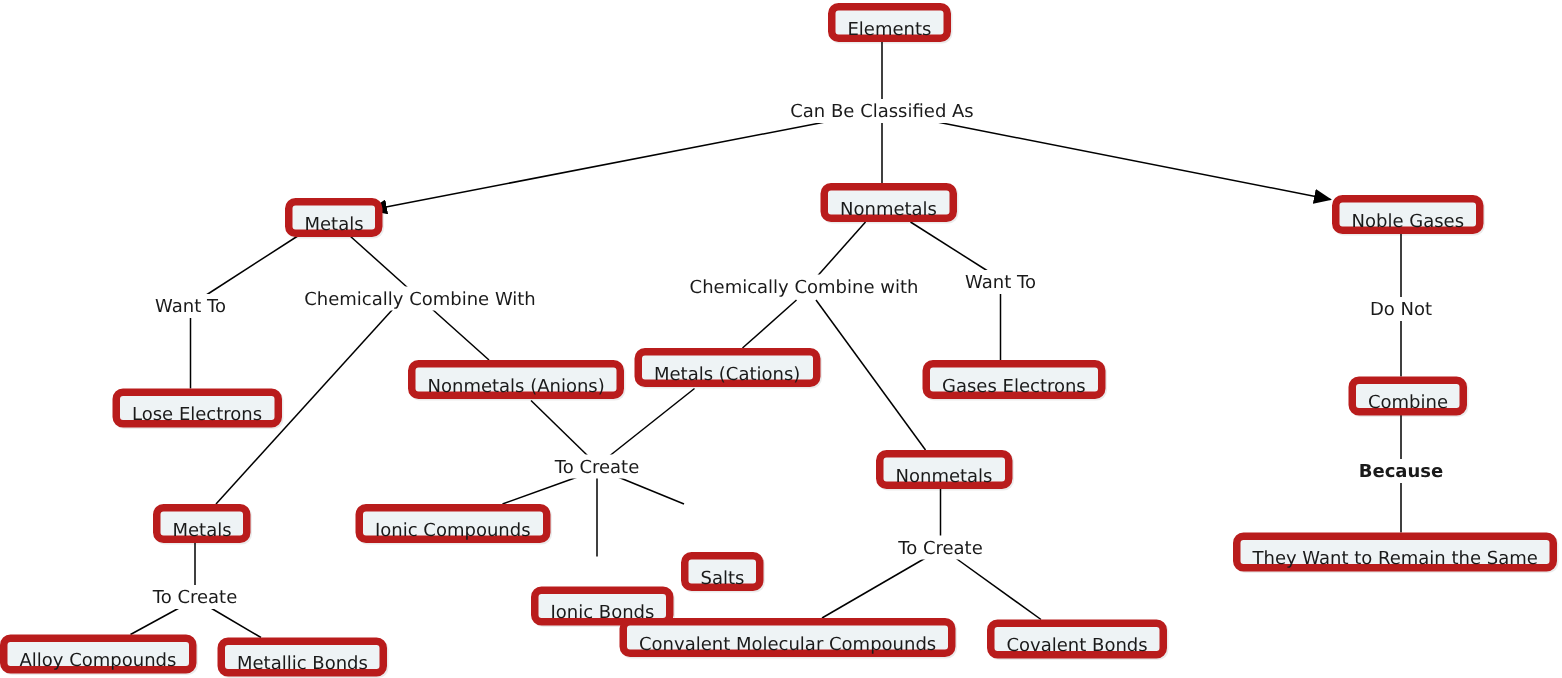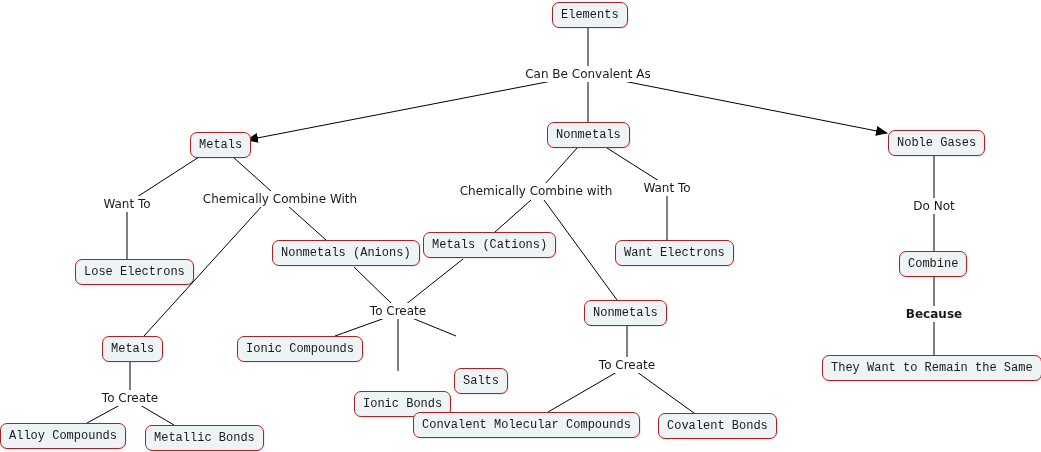--- a/index.html
+++ b/index.html
@@ -1,22 +1,22 @@
 <!DOCTYPE html>
 <html><head>
   <meta charset="utf-8">
   <style>
     html, body { margin: 0; padding: 0; background: #ffffff; }
     body { width: 1041px; height: 452px; position: relative; overflow: hidden;
            font-family: "DejaVu Sans", sans-serif; font-size: 12px; color: #1a1a1a; }
     #edges { position: absolute; left: 0; top: 0; width: 1041px; height: 452px; }
     .node { position: absolute; box-sizing: border-box; height: 26px; line-height: 24px;
-            padding: 0 8px; border: 1px solid #b91c1c; border-radius: 7px;
+            padding: 0 8px; border: 5px solid #b91c1c; border-radius: 7px;
             background: #eef3f5; white-space: nowrap; text-align: center;
-            box-shadow: 1px 1px 0 rgba(0,0,0,0.08); font-family: Liberation Mono, monospace; }
+            box-shadow: 1px 1px 0 rgba(0,0,0,0.08); }
     .link { position: absolute; background: #ffffff; padding: 0 1px; line-height: 16px;
             white-space: nowrap; transform: translate(-50%, -50%); }
   </style>
 </head>
 <body>
 
 <svg id="edges" xmlns="http://www.w3.org/2000/svg">
   <defs>
     <marker id="arrow" markerWidth="12" markerHeight="10" refX="11" refY="5" orient="auto" markerUnits="userSpaceOnUse">
       <path d="M0,0 L12,5 L0,10 Z" fill="#000"></path>
@@ -63,34 +63,34 @@
   </g>
 </svg>
 
 <div class="node" style="left:552px;top:2px;">Elements</div>
 <div class="node" style="left:190px;top:132px;">Metals</div>
 <div class="node" style="left:547px;top:122px;">Nonmetals</div>
 <div class="node" style="left:888px;top:130px;">Noble Gases</div>
 <div class="node" style="left:75px;top:259px;">Lose Electrons</div>
 <div class="node" style="left:272px;top:240px;">Nonmetals (Anions)</div>
 <div class="node" style="left:423px;top:232px;">Metals (Cations)</div>
-<div class="node" style="left:615px;top:240px;">Want Electrons</div>
+<div class="node" style="left:615px;top:240px;">Gases Electrons</div>
 <div class="node" style="left:102px;top:336px;">Metals</div>
 <div class="node" style="left:237px;top:336px;">Ionic Compounds</div>
 <div class="node" style="left:454px;top:332px;margin-top:36px;">Salts</div>
 <div class="node" style="left:354px;top:391px;">Ionic Bonds</div>
 <div class="node" style="left:584px;top:300px;">Nonmetals</div>
 <div class="node" style="left:0px;top:423px;">Alloy Compounds</div>
 <div class="node" style="left:145px;top:425px;">Metallic Bonds</div>
 <div class="node" style="left:413px;top:412px;">Convalent Molecular Compounds</div>
 <div class="node" style="left:658px;top:413px;">Covalent Bonds</div>
 <div class="node" style="left:899px;top:251px;">Combine</div>
 <div class="node" style="left:822px;top:355px;">They Want to Remain the Same</div>
 
-<div class="link" style="left:588px;top:74px;">Can Be Convalent As</div>
+<div class="link" style="left:588px;top:74px;">Can Be Classified As</div>
 <div class="link" style="left:127px;top:204px;">Want To</div>
 <div class="link" style="left:280px;top:199px;">Chemically Combine With</div>
 <div class="link" style="left:536px;top:191px;">Chemically Combine with</div>
 <div class="link" style="left:667px;top:188px;">Want To</div>
 <div class="link" style="left:398px;top:311px;">To Create</div>
 <div class="link" style="left:130px;top:398px;">To Create</div>
 <div class="link" style="left:627px;top:365px;">To Create</div>
 <div class="link" style="left:934px;top:206px;">Do Not</div>
 <div class="link" style="left:934px;top:314px;font-weight:bold;">Because</div>
 

